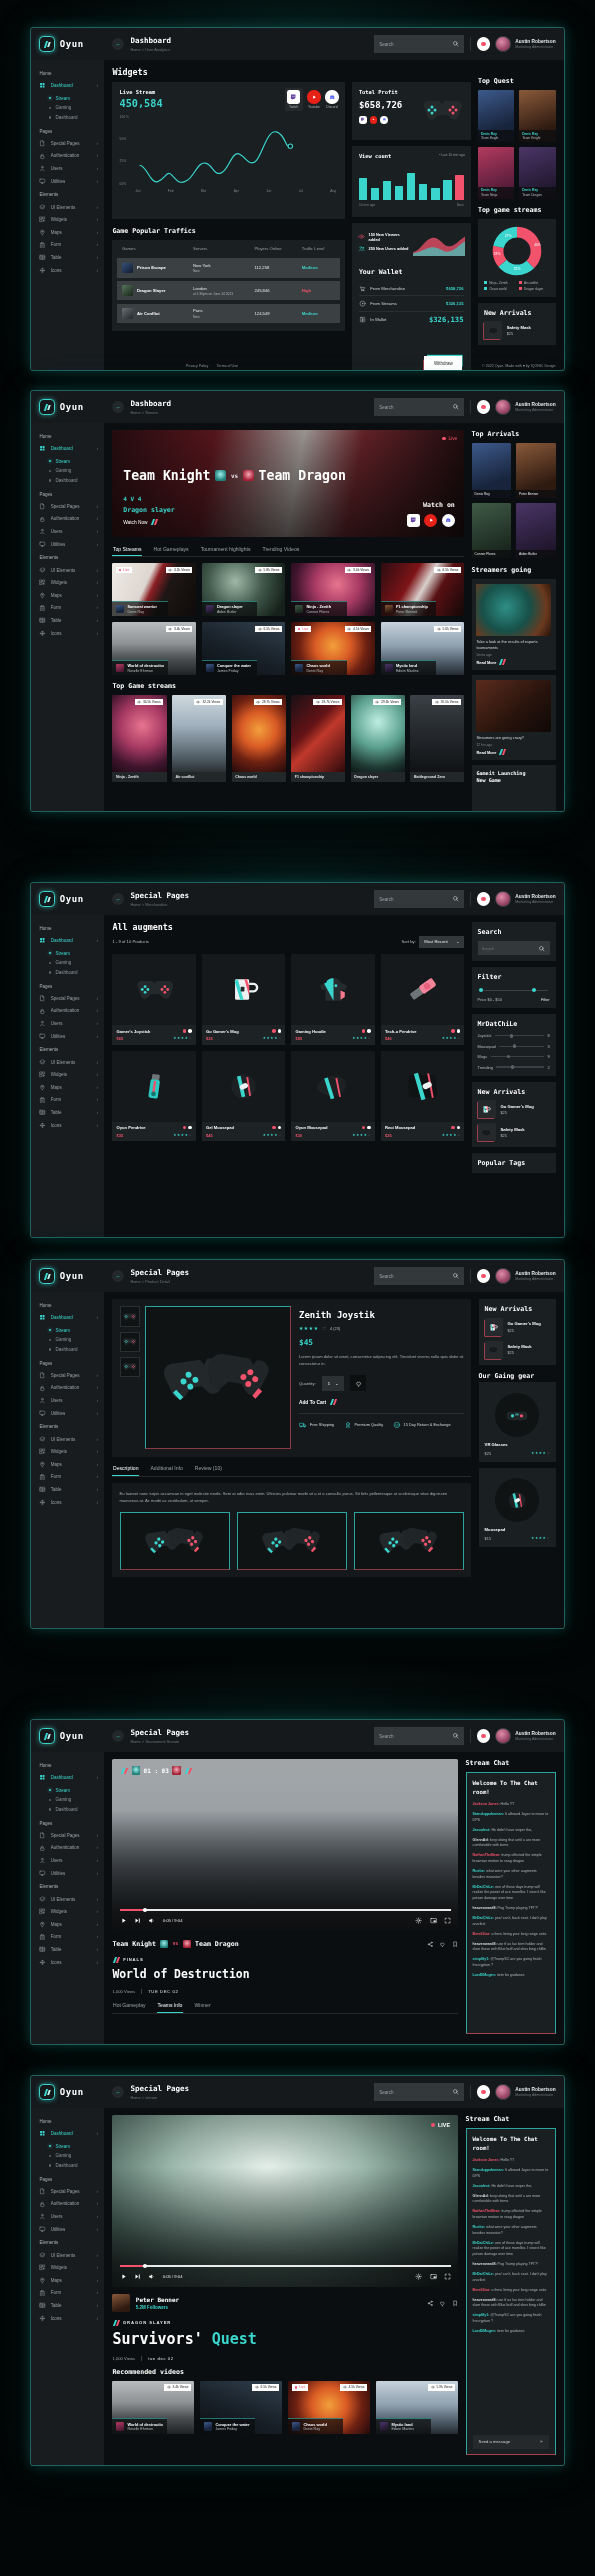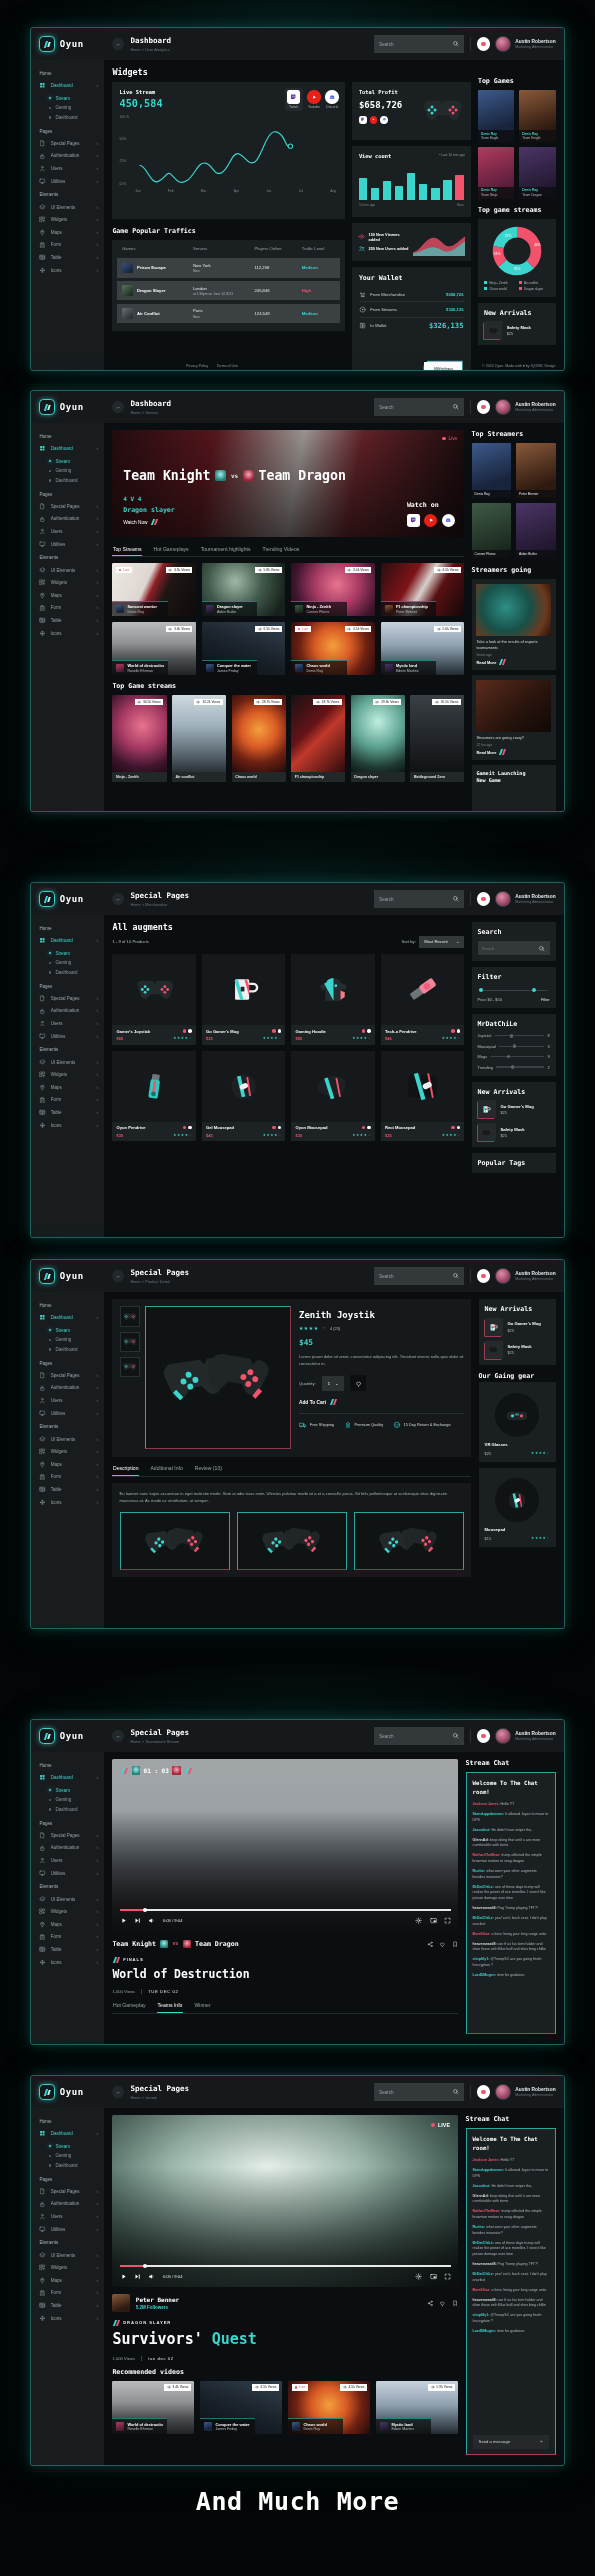--- a/index.html
+++ b/index.html
@@ -133,21 +133,21 @@
   .viewcard{padding:7.2px;margin-top:6px;height:71px;position:relative;}
   .vnote{position:absolute;top:7.2px;right:6px;font-size:3.3px;color:#8f979a;}
   .bars{display:flex;align-items:flex-end;gap:3.6px;height:35px;margin-top:6px;}
   .bar{flex:1;background:var(--cy);border-radius:0.6px;}
   .bar.red{background:var(--rd);}
   .blabels{display:flex;justify-content:space-between;font-size:3.3px;color:#7c8487;margin-top:3px;}
   .statcard{padding:6px;margin-top:6px;display:flex;align-items:center;gap:3.6px;height:38px;}
   .statcol{flex:1;}
   .stat{display:flex;align-items:center;gap:3.6px;font-size:3.9px;color:#fff;font-weight:bold;margin:3px 0;}
   .stat .ic{color:var(--rd);} .stat:nth-child(2) .ic{color:var(--cy);}
-  .walletcard{padding:7.2px;margin-top:6px;height:116px;position:relative;}
+  .walletcard{padding:7.2px;height:116px;position:relative;}
   .wrow{display:flex;align-items:center;gap:4.2px;font-size:4.2px;color:#cfd4d6;padding:3.6px 0;border-bottom:0.6px solid #2a2f32;}
   .wrow .ic{color:#b7bdbf;} .wval{margin-left:auto;color:var(--cy);font-weight:bold;}
   .wrow.total{border-bottom:none;} .wrow.total .wval{font:bold 7.2px "DejaVu Sans Mono",monospace;}
   .withdraw{position:absolute;right:8.4px;bottom:7.2px;background:#fff;color:#26292b;font-size:4.5px;border:none;padding:4.2px 9.6px;cursor:pointer;box-shadow:-1.8px 2.4px 0 -1.2px var(--rd),1.8px -2.4px 0 -1.2px var(--cy);}
   .gamers-grid{display:grid;grid-template-columns:1fr 1fr;gap:4.8px;margin-top:4.8px;}
   .gamer{height:52px;position:relative;border-radius:1.2px;overflow:hidden;cursor:pointer;}
   .gamer .gi{position:absolute;left:0;right:0;bottom:0;background:rgba(12,14,15,.8);padding:1.8px 3px;}
   .gname{font-size:3.3px;color:var(--cy);font-weight:bold;} .gteam{font-size:3.3px;color:#b7bdbf;margin-top:0.6px;}
   .piecard{margin-top:4.8px;padding:6px;position:relative;}
   .donutwrap{position:relative;width:50px;height:50px;margin:1.2px auto;}
@@ -172,21 +172,21 @@
   .hero-title{position:absolute;left:10.8px;top:38px;font:bold 13.2px "DejaVu Sans Mono",monospace;color:#fff;display:flex;align-items:center;gap:4.8px;}
   .hero-title .vs{font-size:6px;color:#e4e7e8;}
   .tbadge{width:10.8px;height:10.8px;border-radius:1.8px;display:inline-block;}
   .tb-cy{background:radial-gradient(circle at 50% 40%,#9ff0ea,#1f7f79 70%);} .tb-rd{background:radial-gradient(circle at 50% 40%,#f7a9b6,#a32036 70%);}
   .hero-score{position:absolute;left:10.8px;top:65px;font:bold 6px "DejaVu Sans Mono",monospace;color:var(--cy);}
   .hero-game{position:absolute;left:10.8px;top:76px;font:bold 6.6px "DejaVu Sans Mono",monospace;color:var(--cy);}
   .hero-watch{position:absolute;left:10.8px;top:89px;font-size:4.8px;color:#fff;display:flex;gap:3.6px;align-items:center;}
   .slashes{display:inline-block;width:7.2px;height:6px;position:relative;}
   .slashes i{position:absolute;top:0;width:1.8px;height:6px;transform:skewX(-20deg);}
   .slashes i:first-child{left:1.2px;background:var(--cy);} .slashes i:last-child{left:4.2px;background:var(--rd);}
-  .watchon{position:absolute;right:9.6px;top:71px;}
+  .watchon{position:absolute;right:9.6px;top:71px;text-align:right;}
   .watchon .wo{font:bold 6.6px "DejaVu Sans Mono",monospace;color:#fff;margin-bottom:4.8px;}
   .watchon .socs{display:flex;gap:4.2px;justify-content:flex-end;}
   .psec-t{margin:7.2px 0 4.8px;}
   .postrow{display:flex;gap:5.4px;}
   .poster{flex:1;background:#1a1f21;border-radius:1.2px;overflow:hidden;cursor:pointer;}
   .po-img{height:77px;position:relative;}
   .po-name{padding:3px 3.6px;font-size:3.6px;font-weight:bold;color:#e4e7e8;background:#222729;}
   .rail-card{background:var(--card);padding:4.8px;margin-top:4.8px;cursor:pointer;}
   .streamer-grid{display:grid;grid-template-columns:1fr 1fr;gap:4.8px;margin-top:4.8px;}
   .streamer{height:55px;position:relative;border-radius:1.2px;overflow:hidden;cursor:pointer;}
@@ -689,21 +689,21 @@
                       </svg>
                     </span>
                     <span>In Wallet</span>
                     <span class="wval">$326,135</span>
                   </div>
         </div>
         <button class="withdraw">Withdraw</button>
       </div>
     </div>
     <div>
-      <div class="h-md">Top Games</div>
+      <div class="h-md">Top Quest</div>
       <div class="gamers-grid">
         <div class="gamer av-p1">
           <div class="gi">
                     <div class="gname">Denis Ray</div>
           <div class="gteam">Team Eagle</div>
                   </div>
         </div>
         <div class="gamer av-p2">
           <div class="gi">
                     <div class="gname">Denis Ray</div>
@@ -1249,21 +1249,21 @@
                         </svg>
                       </span>
                       <span>35.5k Views</span>
                     </span>
                   </div>
       <div class="po-name">Battleground Zero</div>
     </div>
               </div>
     </div>
     <div class="rail">
-      <div class="h-md">Top Streamers</div>
+      <div class="h-md">Top Arrivals</div>
       <div class="streamer-grid">
         <div class="streamer av-p1">
                   <span class="sn">Denis Ray</span>
                 </div>
         <div class="streamer av-p2">
                   <span class="sn">Peter Benner</span>
                 </div>
         <div class="streamer av-p5">
                   <span class="sn">Conner Flores</span>
                 </div>
@@ -3016,15 +3016,14 @@
       <div class="sendbtn">
                   <span>Send a message</span>
                   <span>»</span>
                 </div>
     </div>
   </div>
   </div>
         </main>
       </div>
     </section>
-  <div class="more">And Much More</div>
 </div>
 
 
 </body></html>

